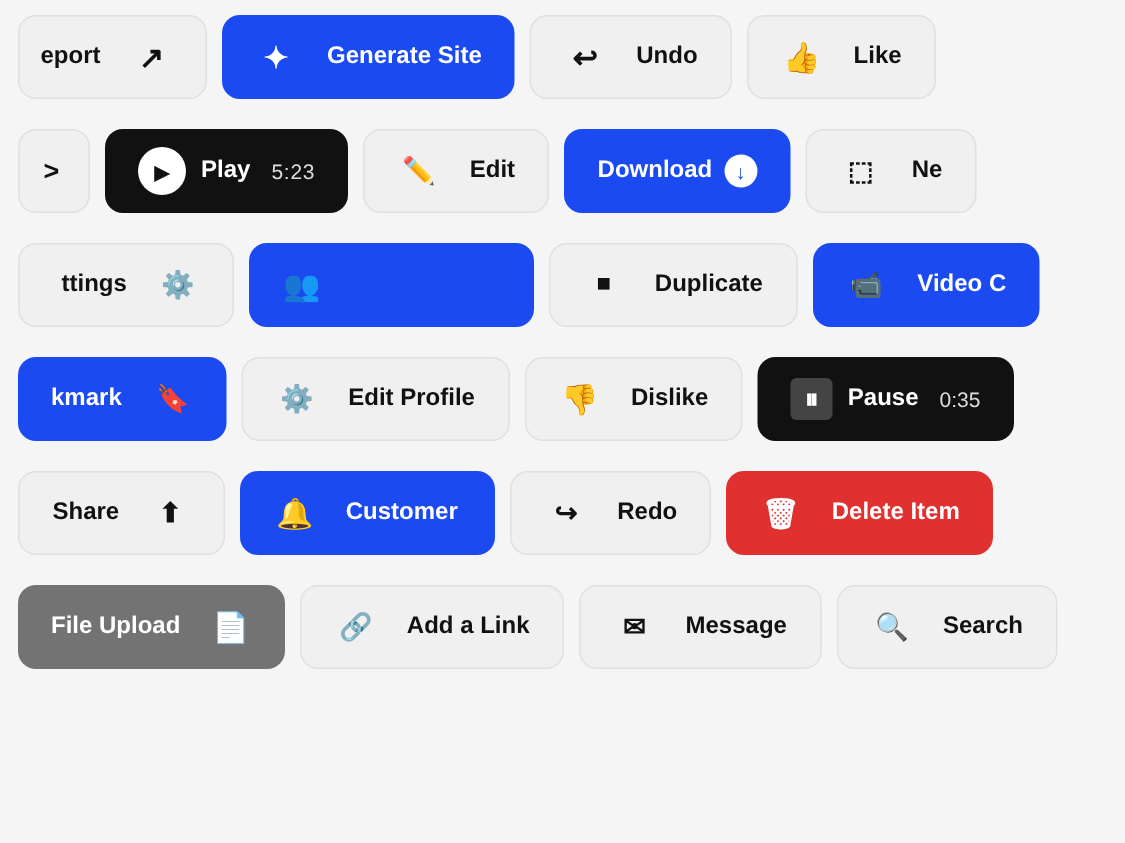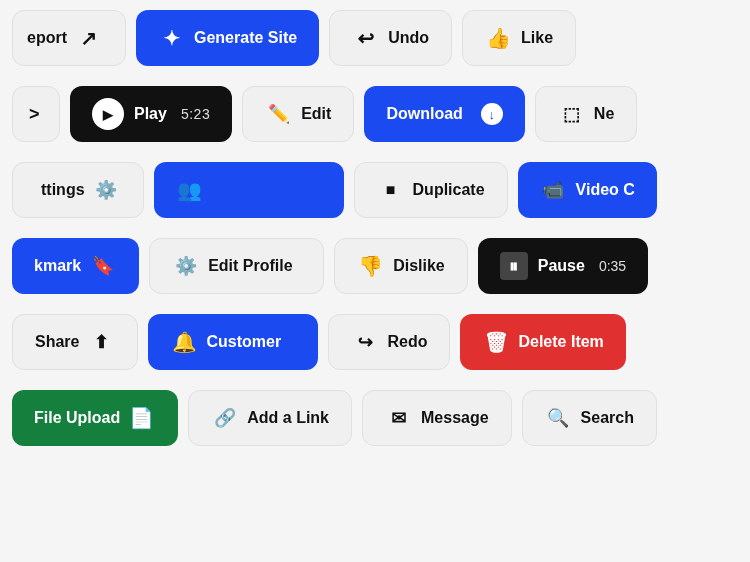--- a/index.html
+++ b/index.html
@@ -18,21 +18,21 @@
       display: flex;
       align-items: center;
       padding: 10px 12px;
       gap: 10px;
       flex-shrink: 0;
     }
 
     .btn {
       display: inline-flex;
       align-items: center;
-      gap: 8px;
+      gap: 20px;
       padding: 14px 22px;
       border-radius: 12px;
       border: none;
       cursor: pointer;
       font-size: 16px;
       font-weight: 600;
       white-space: nowrap;
       flex-shrink: 0;
       height: 56px;
     }
@@ -52,21 +52,21 @@
       background: #111;
       color: #fff;
     }
 
     .btn-red {
       background: #e03030;
       color: #fff;
     }
 
     .btn-green {
-      background: #15803d;
+      background: #737373;
       color: #fff;
     }
 
     .btn-icon {
       width: 28px;
       height: 28px;
       display: inline-flex;
       align-items: center;
       justify-content: center;
       font-size: 18px;
@@ -156,21 +156,21 @@
     <span class="play-circle">▶</span>
     <span class="btn-label">Play</span>
     <span class="play-time">5:23</span>
   </button>
 
   <button class="btn btn-default">
     <span class="btn-icon" style="font-size:18px;">✏️</span>
     <span class="btn-label">Edit</span>
   </button>
 
-  <button class="btn btn-blue" style="gap:18px;">
+  <button class="btn btn-blue" style="gap:8px;">
     <span class="btn-label">Download</span>
     <span class="download-badge">↓</span>
   </button>
 
   <button class="btn btn-default" style="min-width:60px;">
     <span class="btn-icon" style="font-size:18px;">⬚</span>
     <span class="btn-label">Ne</span>
   </button>
 </div>
 

